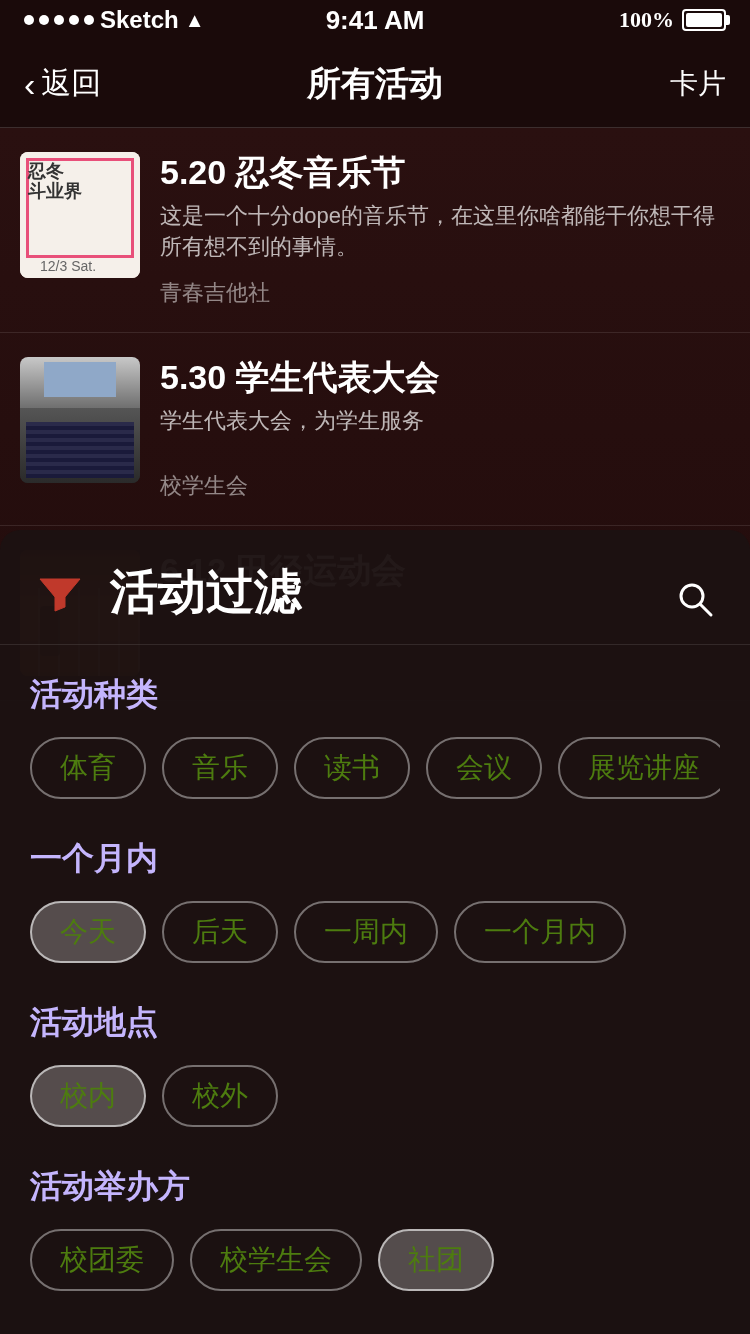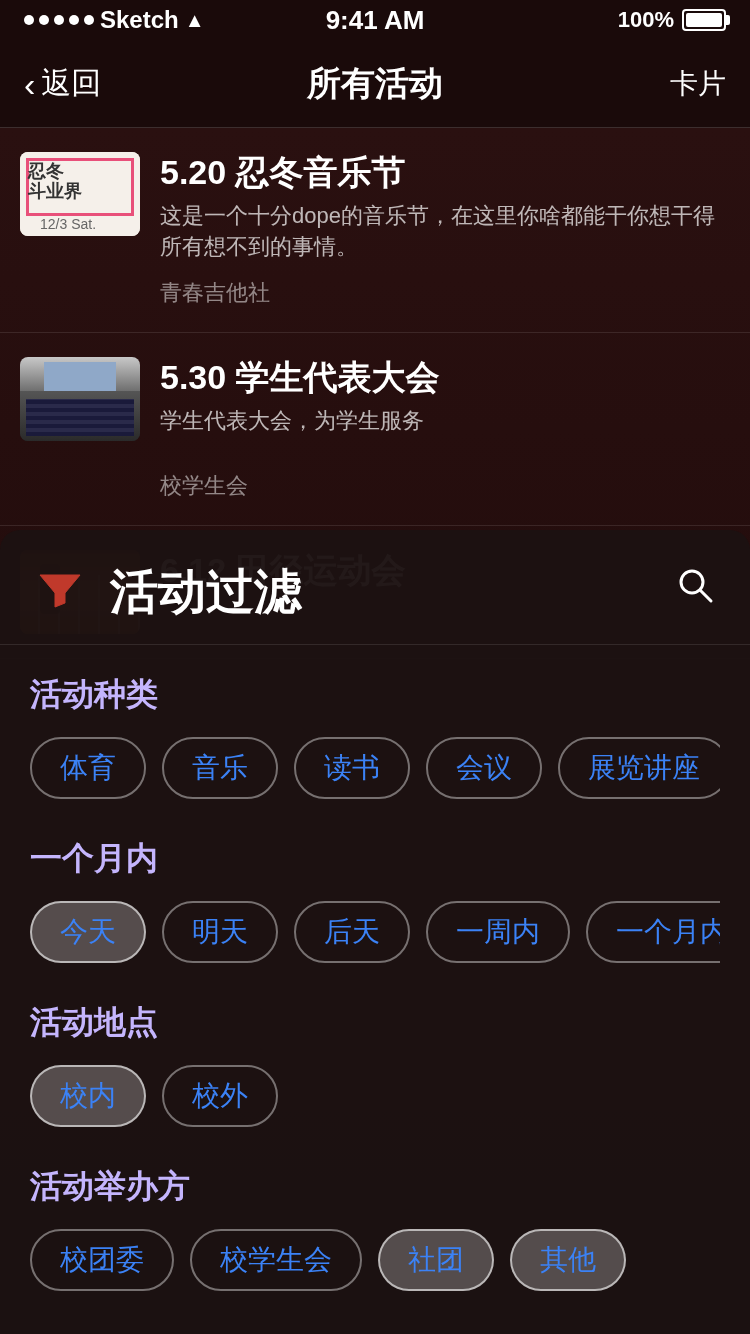--- a/index.html
+++ b/index.html
@@ -53,20 +53,21 @@
       position: absolute;
       left: 50%;
       transform: translateX(-50%);
     }
     .status-right {
       display: flex;
       align-items: center;
       gap: 8px;
       font-size: 22px;
       font-weight: 600;
+      font-family: Liberation Serif, serif;
     }
     .battery-container {
       display: flex;
       align-items: center;
       gap: 4px;
     }
     .battery-icon {
       width: 44px;
       height: 22px;
       border: 2px solid #fff;
@@ -148,21 +149,21 @@
     .activity-item {
       display: flex;
       align-items: flex-start;
       padding: 24px 20px;
       border-bottom: 1px solid rgba(255,255,255,0.1);
       gap: 20px;
     }
 
     .activity-thumb {
       width: 120px;
-      height: 84px;
+      height: 126px;
       border-radius: 8px;
       overflow: hidden;
       flex-shrink: 0;
       background: #333;
     }
 
     
     .thumb-1 {
       background: #f0e8e0;
       position: relative;
@@ -306,21 +307,21 @@
       right: 0;
       bottom: 0;
       background: rgba(28, 18, 18, 0.97);
       border-radius: 20px 20px 0 0;
       z-index: 100;
       padding: 0 0 40px 0;
     }
 
     .filter-header {
       display: flex;
-      align-items: flex-start;
+      align-items: flex-end;
       padding: 30px 30px 20px 30px;
       border-bottom: 1px solid rgba(255,255,255,0.1);
       gap: 20px;
     }
 
     .filter-icon {
       width: 60px;
       height: 60px;
       display: flex;
       align-items: center;
@@ -366,21 +367,21 @@
       flex-wrap: nowrap;
       gap: 16px;
       overflow: hidden;
     }
 
     .filter-tag {
       padding: 10px 28px;
       border: 2px solid rgba(255,255,255,0.4);
       border-radius: 40px;
       font-size: 28px;
-      color: #3b82f6;
+      color: #4d7c0f;
       background: transparent;
       white-space: nowrap;
       flex-shrink: 0;
     }
 
     .filter-tag.active {
       background: rgba(255,255,255,0.25);
       border-color: rgba(255,255,255,0.6);
     }
   </style>
@@ -490,38 +491,36 @@
       <div class="filter-tag">读书</div>
       <div class="filter-tag">会议</div>
       <div class="filter-tag">展览讲座</div>
     </div>
   </div>
 
   <div class="filter-section">
     <div class="filter-section-title">一个月内</div>
     <div class="filter-tags">
       <div class="filter-tag active">今天</div>
-      <div class="filter-tag">明天</div>
       <div class="filter-tag">后天</div>
       <div class="filter-tag">一周内</div>
       <div class="filter-tag">一个月内</div>
     </div>
   </div>
 
   <div class="filter-section">
     <div class="filter-section-title">活动地点</div>
     <div class="filter-tags">
       <div class="filter-tag active">校内</div>
       <div class="filter-tag">校外</div>
     </div>
   </div>
 
   <div class="filter-section">
     <div class="filter-section-title">活动举办方</div>
     <div class="filter-tags">
       <div class="filter-tag">校团委</div>
       <div class="filter-tag">校学生会</div>
       <div class="filter-tag active">社团</div>
-      <div class="filter-tag active">其他</div>
     </div>
   </div>
 
 </div>
 
 </body></html>

